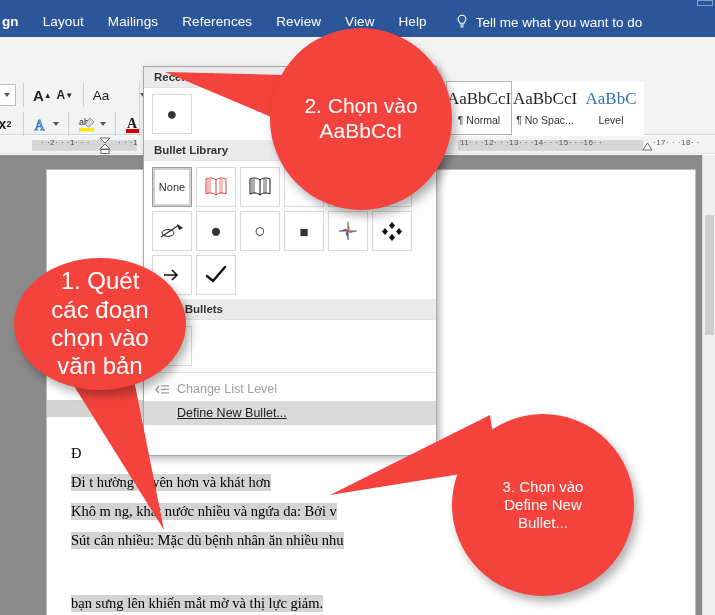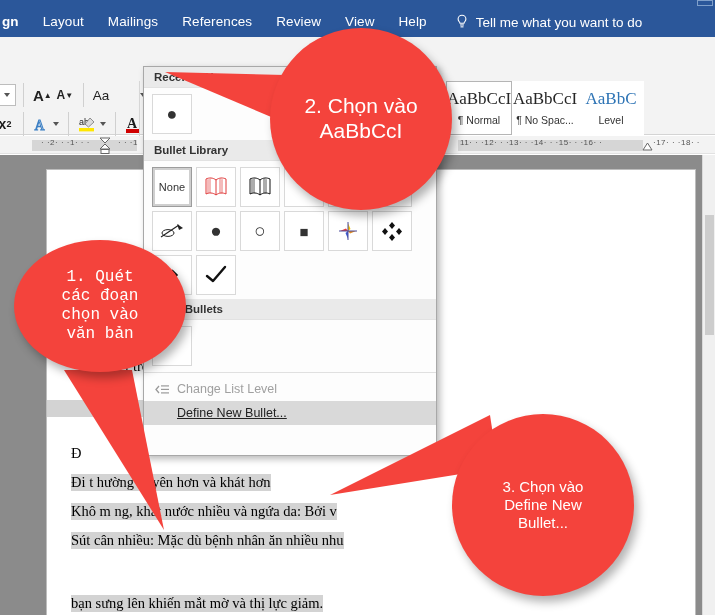--- a/index.html
+++ b/index.html
@@ -475,21 +475,21 @@
     <div class="menu-item hot">
       <span class="mi-ico"></span>
       <span class="ul1">Define New Bullet...</span>
     </div>
   </div>
 
   <div class="callout">
     <svg style="position:absolute; left:14px; top:250px;" width="200" height="290" viewBox="0 0 200 290">
       <path d="M50 120 L150 280 L118 120 Z" fill="#f4433c"></path>
     </svg>
-    <div class="bubble" style="left:14px; top:240px; width:172px; height:132px; font-size:16px;font-family:Liberation Mono, monospace;">
+    <div class="bubble" style="left:14px; top:258px; width:172px; height:132px; font-size:24px;">
       <div>
         <div>1. Quét</div>
         <div>các đoạn</div>
         <div>chọn vào</div>
         <div>văn bản</div>
       </div>
     </div>
   </div>
 
   <div class="callout">

